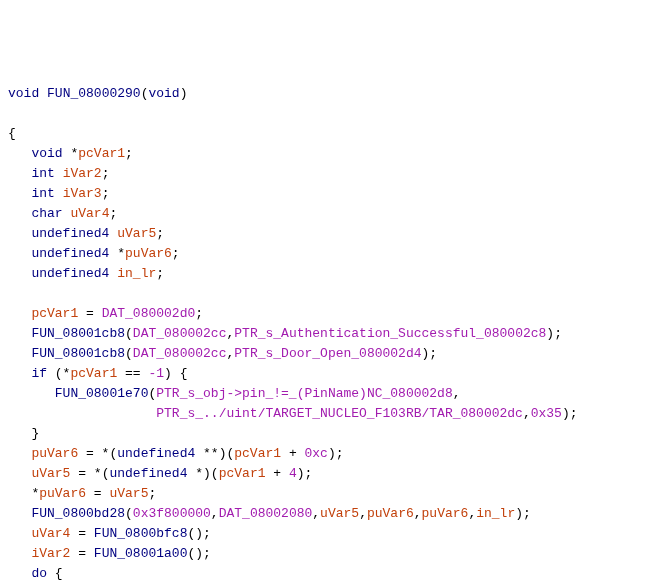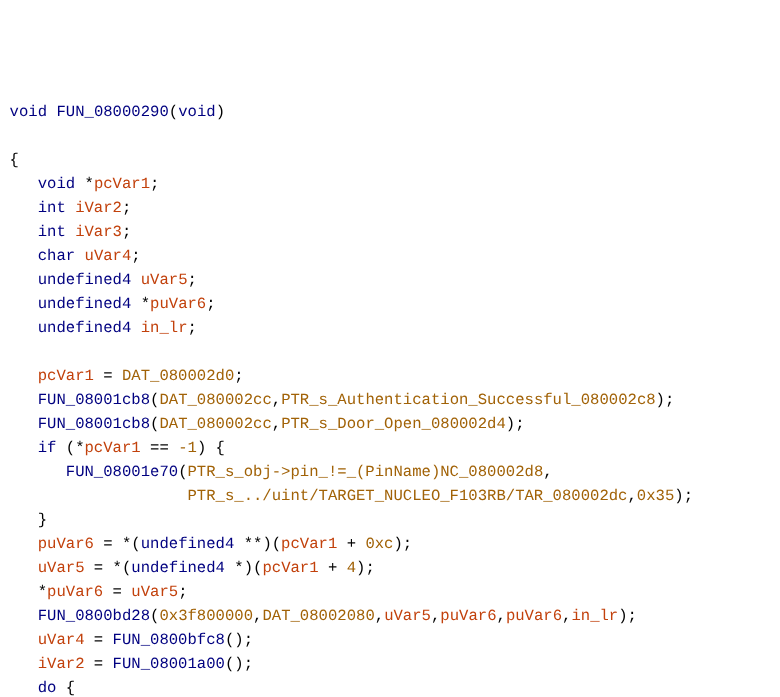--- a/index.html
+++ b/index.html
@@ -6,21 +6,21 @@
     margin: 0;
     padding: 4px 8px;
     background: #ffffff;
     font-family: Consolas, 'Courier New', monospace;
     font-size: 13px;
     line-height: 20px;
     color: #000000;
     white-space: pre;
   }
   .olive { color:#c2410c; }
-  .teal { color:#a16207;text-align:center; }
+  .teal { color:#a21caf;text-align:center; }
   .navy { color:#000080;margin-top:25px; }
 </style>
 </head>
 <body>
 
 
 
 <div><span class="navy">void</span> <span class="navy">FUN_08000290</span><span><span>(</span><span class="navy">void</span><span>)</span></span>
 
 <span>{</span>

